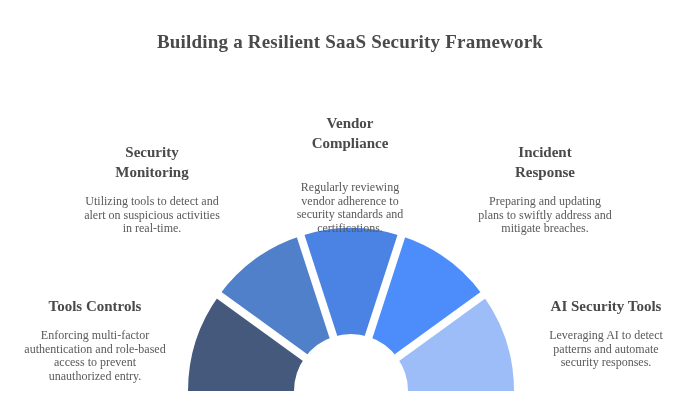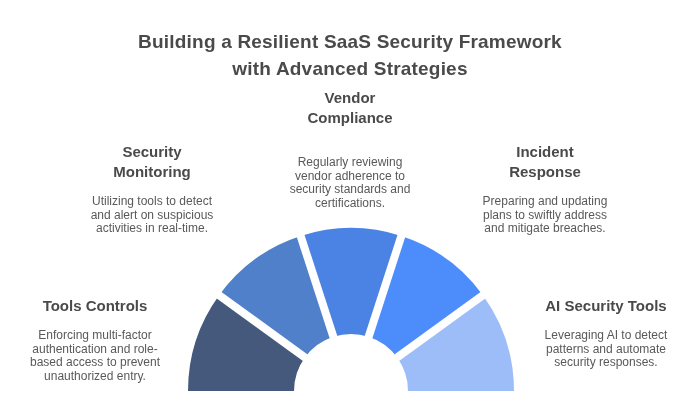--- a/index.html
+++ b/index.html
@@ -1,19 +1,19 @@
 <!DOCTYPE html>
 <html><head>
 <meta charset="utf-8">
 <style>
   html,body { margin:0; padding:0; }
   .stage {
     position:relative; width:700px; height:400px;
     background:#ffffff; overflow:hidden;
-    font-family:Liberation Sans, sans-serif;
+    font-family:Liberation Serif, serif;
     -webkit-font-smoothing:antialiased;
   }
   .fan-svg { position:absolute; left:0; top:0; }
 
   .title {
     position:absolute; top:28px; left:0; width:700px;
     text-align:center; font-size:19px; line-height:27px;
     font-weight:bold; color:#4a4a4a; letter-spacing:.2px;
   }
 
@@ -25,21 +25,21 @@
   .lbl h3.two { width:110px; }
   .lbl p {
     margin:13px auto 0; font-size:12px; line-height:13.5px;
     color:#595959; font-weight:normal;
   }
 
   .pos-ac { left:5px;   top:296px; width:180px; }
   .pos-ac p { width:142px; }
   .pos-sm { left:62px;  top:142px; width:180px; }
   .pos-sm p { width:138px; }
-  .pos-vc { left:260px; top:88px; width:180px; }
+  .pos-vc { left:260px; top:113px; width:180px; }
   .pos-vc p { width:130px;margin-top:28px; }
   .pos-ir { left:455px; top:142px; width:180px; }
   .pos-ir p { width:138px; }
   .pos-ai { left:516px; top:296px; width:180px; }
   .pos-ai p { width:140px; }
 </style>
 </head>
 <body>
 
 <div class="stage">
@@ -51,21 +51,20 @@
       <path d="M 401.37 235.98 A 163 163 0 0 1 482.87 295.19 L 397.11 357.5 A 57 57 0 0 0 368.61 336.79 Z" fill="#4d8dfb"></path>
       <path d="M 482.87 295.19 A 163 163 0 0 1 514 391 L 408 391 A 57 57 0 0 0 397.11 357.5 Z" fill="#9dbdf9"></path>
       <line x1="314.59" y1="364.55" x2="214.28" y2="291.66" stroke="#ffffff" stroke-width="8"></line>
       <line x1="337.09" y1="348.2" x2="298.78" y2="230.27" stroke="#ffffff" stroke-width="8"></line>
       <line x1="364.91" y1="348.2" x2="403.22" y2="230.27" stroke="#ffffff" stroke-width="8"></line>
       <line x1="387.41" y1="364.55" x2="487.72" y2="291.66" stroke="#ffffff" stroke-width="8"></line>
     </svg>
 
   <div class="title">
     <div>Building a Resilient SaaS Security Framework</div>
-    <div>with Advanced Strategies</div>
   </div>
 
   <div class="lbl pos-ac">
     <h3>Tools Controls</h3>
     <p>Enforcing multi-factor authentication and role-based access to prevent unauthorized entry.</p>
   </div>
 
   <div class="lbl pos-sm">
     <h3 class="two">Security Monitoring</h3>
     <p>Utilizing tools to detect and alert on suspicious activities in real-time.</p>

